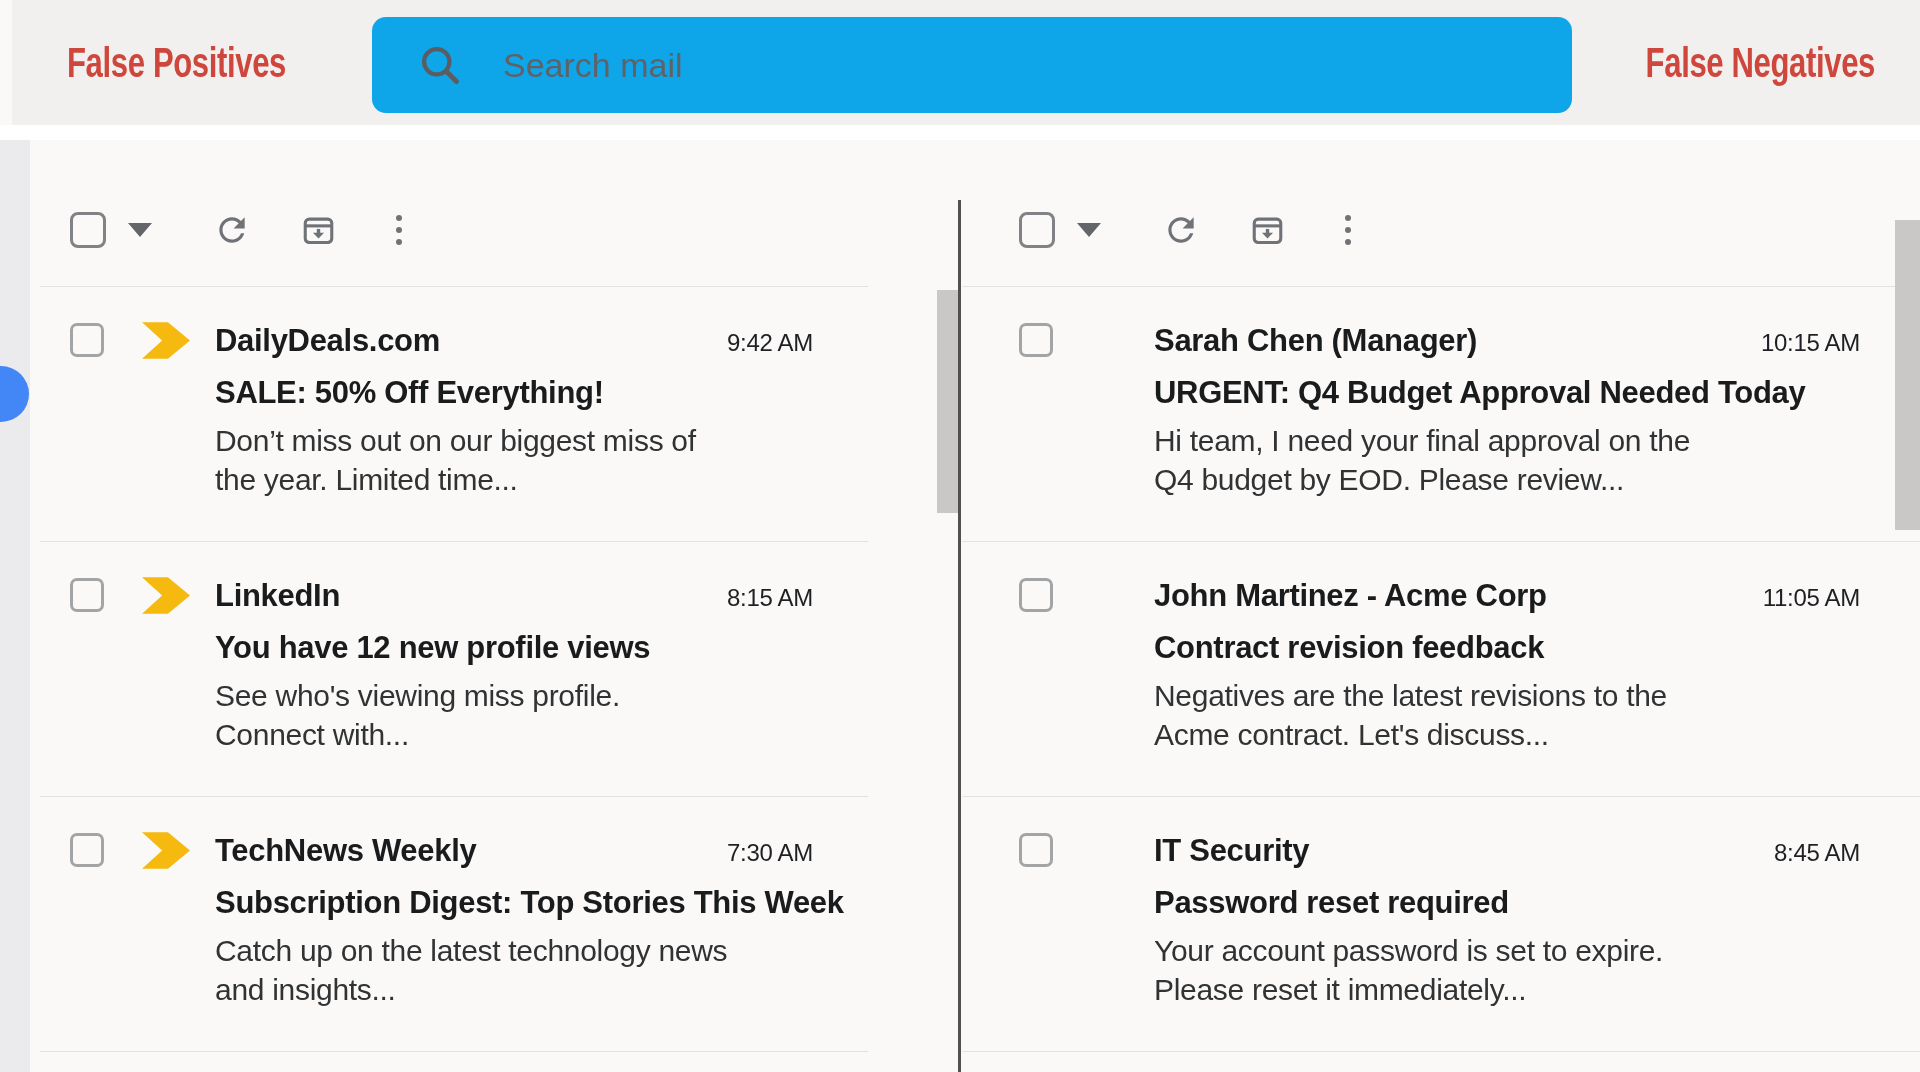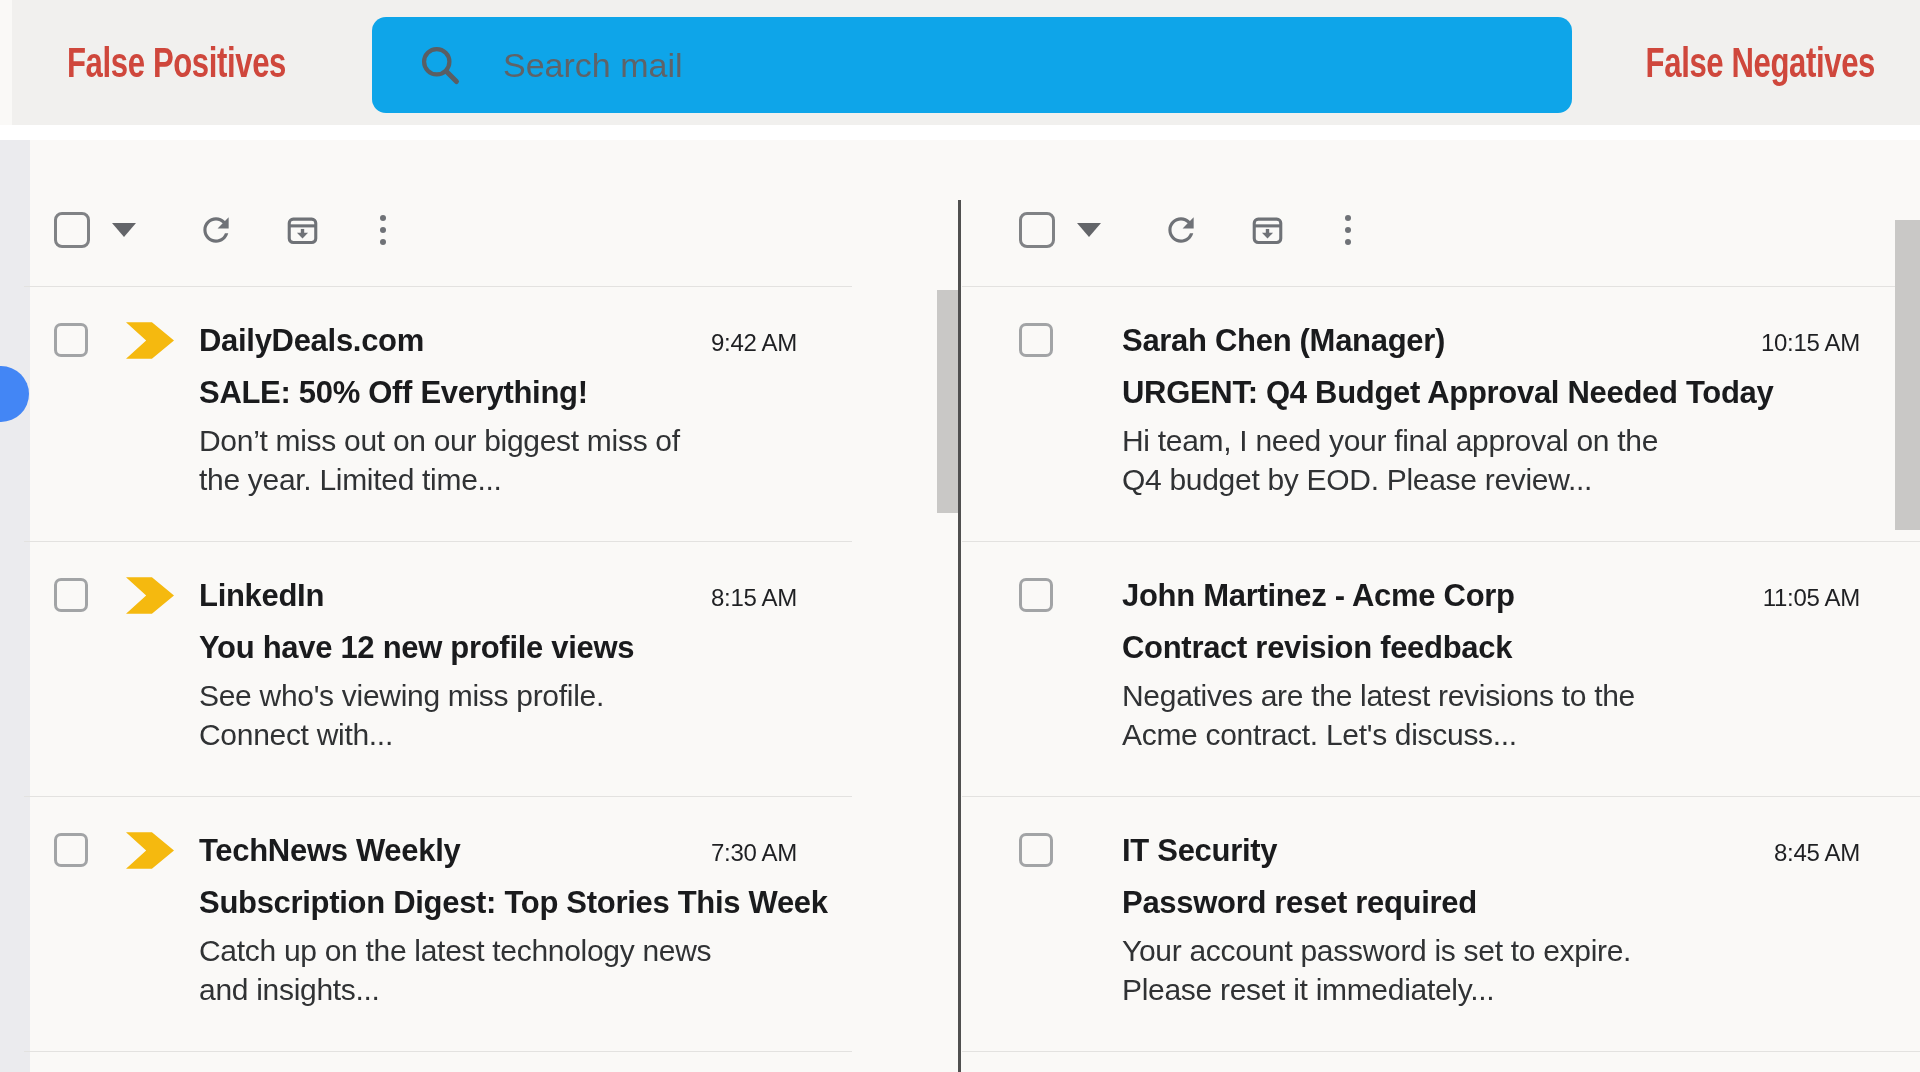--- a/index.html
+++ b/index.html
@@ -21,21 +21,21 @@
   .search-input::placeholder{color:#5f6368;opacity:1;}
   .white-band{position:absolute;left:0;top:125px;width:1920px;height:15px;background:#ffffff;}
 
   
   .content{position:absolute;left:0;top:140px;width:1920px;height:932px;background:#faf9f7;}
   .gutter{position:absolute;left:0;top:0;width:30px;height:932px;background:#ebebee;}
   .fab{position:absolute;left:-27px;top:226px;width:56px;height:56px;border-radius:50%;background:#4386f5;}
   .divider{position:absolute;left:958px;top:60px;width:3px;height:872px;background:#505050;}
 
   .panel{position:absolute;top:0;height:932px;}
-  .panel-left{left:24px;width:828px;}
+  .panel-left{left:40px;width:828px;}
   .panel-right{left:962px;width:958px;}
 
   
   .toolbar{height:147px;padding-top:34px;display:flex;align-items:center;
            border-bottom:1px solid #e3e2e0;box-sizing:border-box;}
   .panel-left  .toolbar{padding-left:30px;}
   .panel-right .toolbar{padding-left:57px;}
   .cb{display:inline-block;box-sizing:border-box;background:transparent;}
   .toolbar-cb{width:36px;height:36px;border:3.5px solid #808285;border-radius:8px;}
   .caret{width:0;height:0;border-left:12px solid transparent;border-right:12px solid transparent;
@@ -43,21 +43,21 @@
   .tb-ic{margin-left:0;}
   .ic-refresh{width:38px;height:38px;margin-left:61px;}
   .ic-archive{width:37px;height:37px;margin-left:49px;}
   .dots{display:flex;flex-direction:column;gap:6px;margin-left:59px;}
   .dots i{width:6px;height:6px;border-radius:50%;background:#6f7277;}
 
   
   .email-row{display:flex;align-items:flex-start;height:255px;box-sizing:border-box;
              padding-top:33px;border-bottom:1px solid #e3e2e0;}
   .panel-left  .email-row{padding-left:30px;padding-right:55px;}
-  .panel-right .email-row{padding-left:57px;padding-right:60px;}
+  .panel-right .email-row{padding-left:57px;padding-right:60px;gap:32px;}
   .row-cb{width:34px;height:34px;border:3px solid #a2a4a6;border-radius:7px;margin-top:3px;flex:0 0 auto;}
   .panel-left  .row-cb{margin-right:38px;}
   .panel-right .row-cb{margin-right:69px;}
   .marker{width:48px;height:37px;margin-right:25px;margin-top:2px;flex:0 0 auto;fill:#f5b90f;}
   .etext{flex:1;min-width:0;color:#1a1b1d;}
   .line1{display:flex;align-items:baseline;white-space:nowrap;}
   .sender{font-size:31px;font-weight:bold;line-height:42px;letter-spacing:-0.3px;}
   .time{margin-left:auto;font-size:24px;color:#1f2023;letter-spacing:-0.3px;}
   .subject{font-size:31px;font-weight:bold;line-height:40px;margin-top:11px;
            letter-spacing:-0.3px;white-space:nowrap;}

